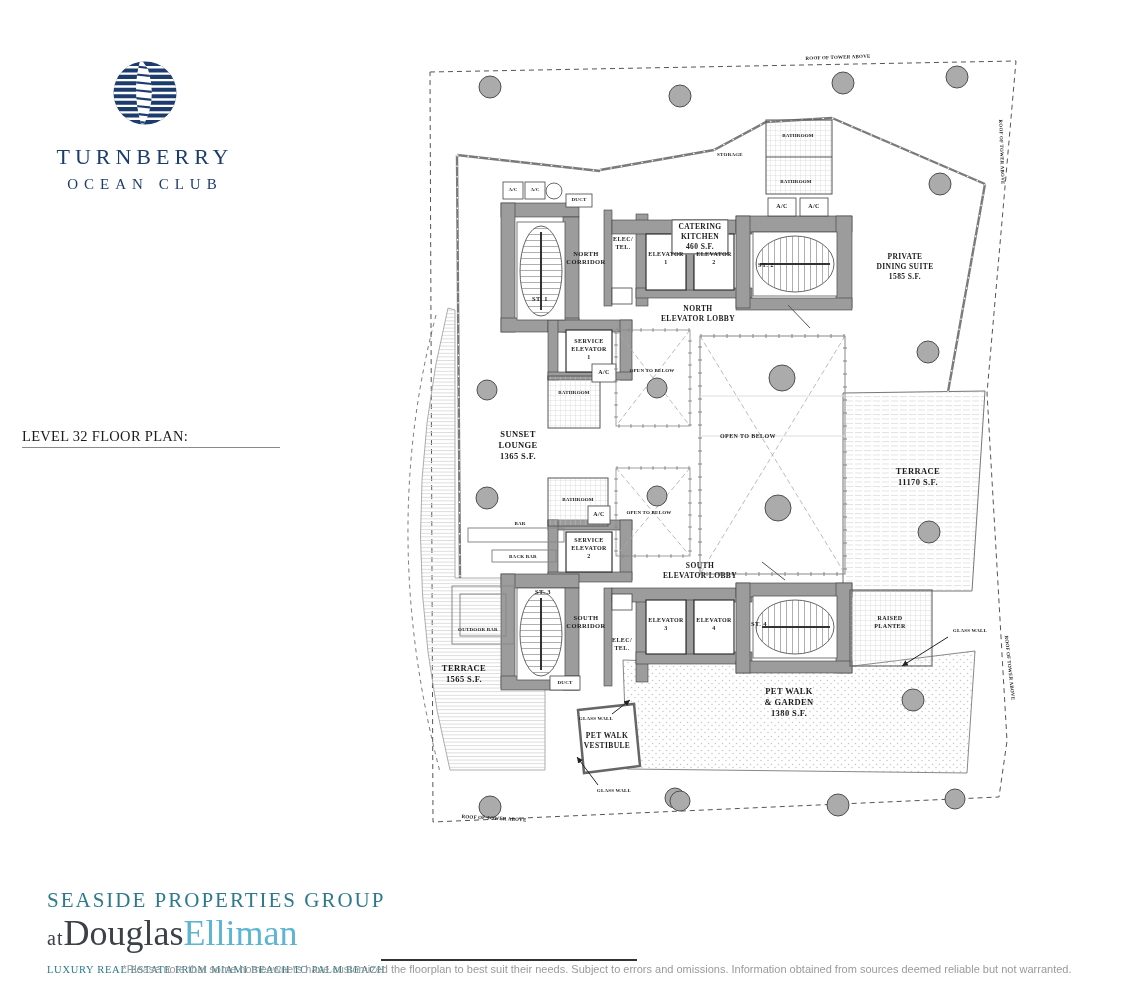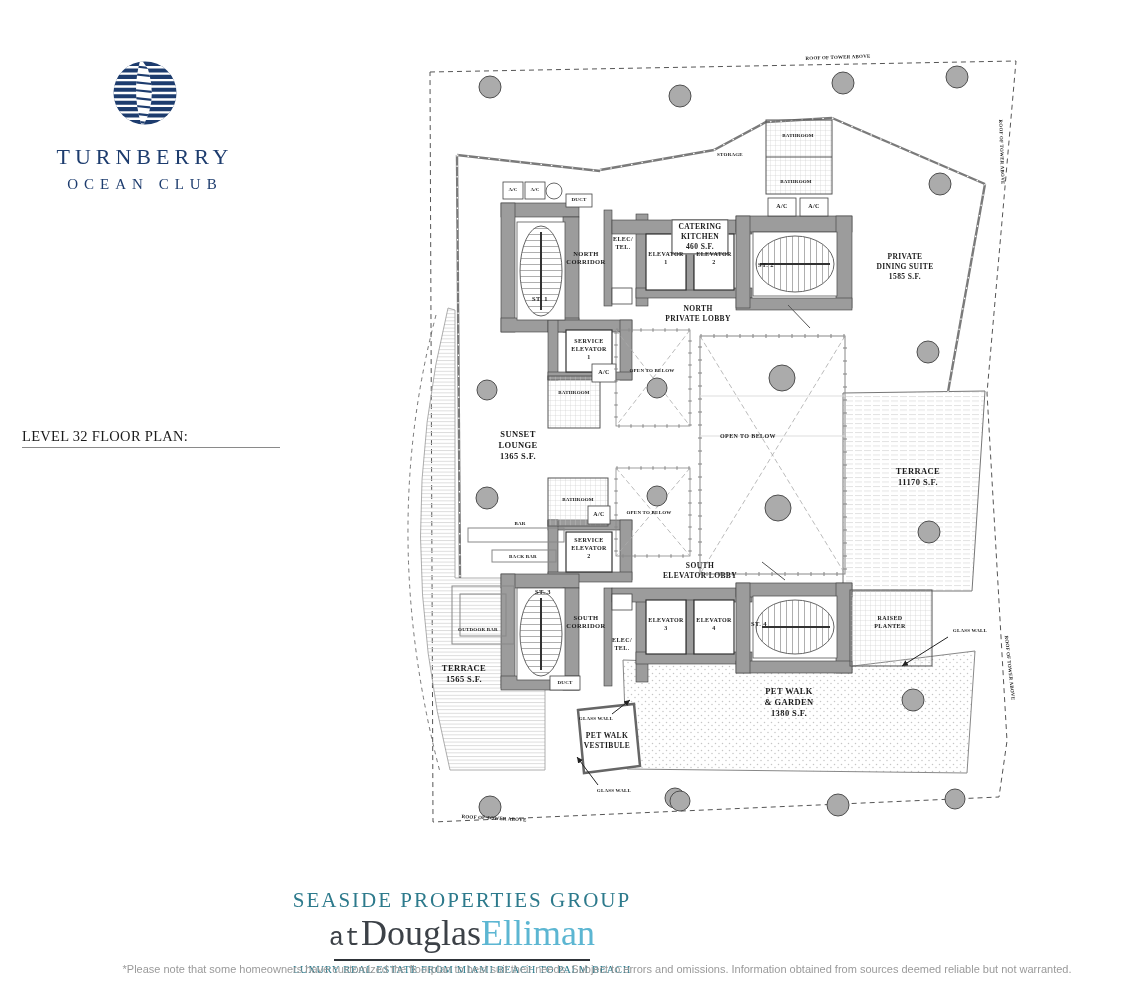--- a/index.html
+++ b/index.html
@@ -21,24 +21,24 @@
        letter-spacing:.4px;z-index:3;}
   .s9{font-size:8.5px;}
   .s8{font-size:7.5px;}
   .s7{font-size:6.5px;}
   .s6{font-size:6px;}
   .s5{font-size:5px;letter-spacing:.2px;}
   .boxed{border:1px solid #3f3f3f;padding:2px 6px;background:#fff;}
   .rot{transform-origin:center center;}
   svg.plan{position:absolute;left:0;top:0;z-index:1;}
   
-  .footer{position:absolute;left:0;top:888px;width:924px;text-align:center;z-index:4;}
+  .footer{position:absolute;left:0;top:888px;width:924px;z-index:4;padding-left:47px;}
   .footer .group{font-size:21px;letter-spacing:2px;color:#2d7a8c;}
   .footer .brandline{margin-top:2px;line-height:36px;}
-  .footer .at{font-size:25px;color:#3c4147;letter-spacing:1px;font-family:Liberation Mono, monospace;}
+  .footer .at{font-size:20px;color:#3c4147;letter-spacing:1px;}
   .footer .douglas{font-size:36px;color:#3c4147;}
   .footer .elliman{font-size:36px;color:#5cb6d2;}
   .footer .rule{width:256px;border-top:2px solid #2f3439;margin:1px auto 3px auto;}
   .footer .tagline{font-size:10.5px;letter-spacing:.7px;color:#2d7a8c;}
   .disclaimer{position:absolute;left:0;top:963px;width:1140px;text-align:center;
               font-family:"Liberation Sans",sans-serif;font-size:11px;color:#9a9a9a;z-index:4;padding-left:27px;}
 </style>
 </head>
 <body>
 
@@ -325,21 +325,21 @@
 CORRIDOR</div>
 <div class="lbl s6" style="left:623px;top:244px;">ELEC/
 TEL.</div>
 <div class="lbl s6" style="left:666px;top:259px;">ELEVATOR
 1</div>
 <div class="lbl s6" style="left:714px;top:259px;">ELEVATOR
 2</div>
 <div class="lbl s7" style="left:540px;top:299px;">ST. 1</div>
 <div class="lbl s7" style="left:766px;top:265px;">ST. 2</div>
 <div class="lbl s8" style="left:698px;top:314px;">NORTH
-PRIVATE LOBBY</div>
+ELEVATOR LOBBY</div>
 <div class="lbl s8" style="left:905px;top:267px;">PRIVATE
 DINING SUITE
 1585 S.F.</div>
 
 <div class="lbl s6" style="left:589px;top:350px;">SERVICE
 ELEVATOR
 1</div>
 <div class="lbl s6" style="left:604px;top:373px;">A/C</div>
 <div class="lbl s5" style="left:574px;top:393px;">BATHROOM</div>
 <div class="lbl s5" style="left:652px;top:371px;">OPEN TO BELOW</div>

